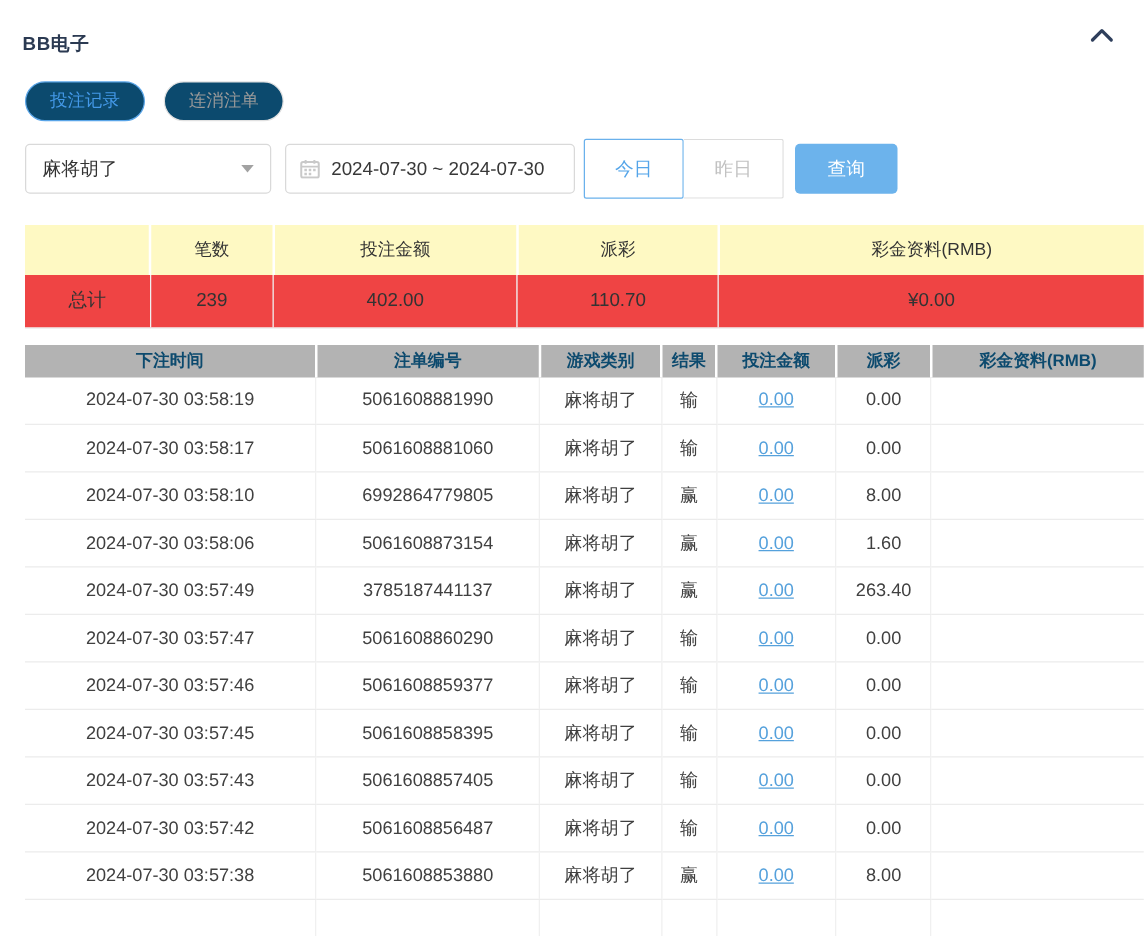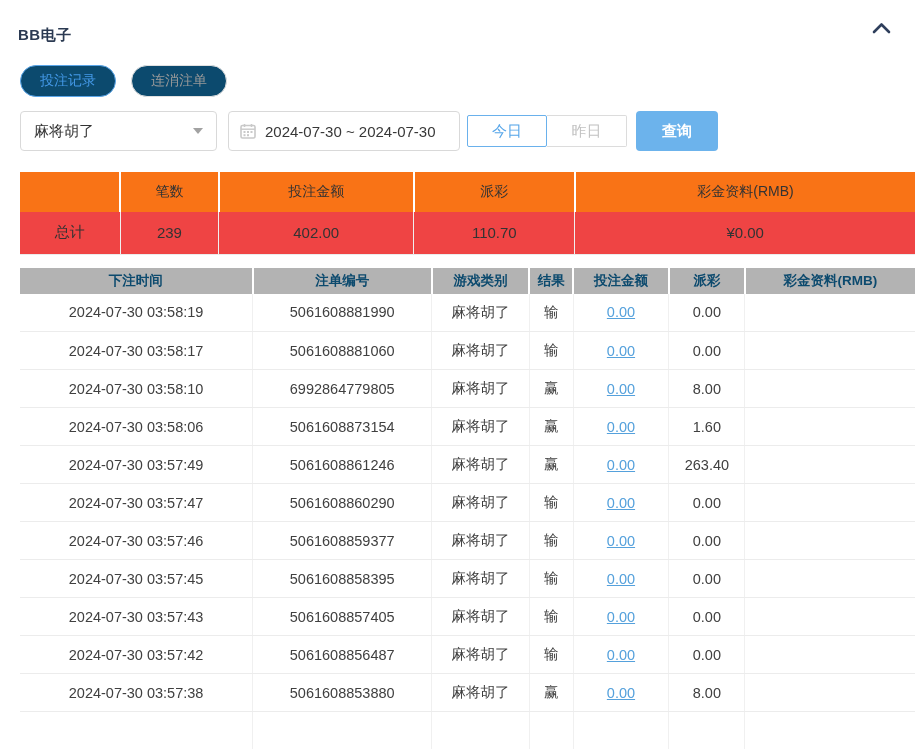--- a/index.html
+++ b/index.html
@@ -24,33 +24,33 @@
   .filters { display:flex; align-items:center; padding:14px 0 0 20px; }
   .select-box { width:197px; height:40px; border:1px solid #d9d9d9; border-radius:4px;
     display:flex; align-items:center; justify-content:space-between;
     padding:0 13px; font-size:15px; color:#333; cursor:pointer; background:#fff; }
   .caret-down { width:0; height:0; border-left:5px solid transparent;
     border-right:5px solid transparent; border-top:6px solid #a2a2a2; }
   .date-box { width:232px; height:40px; border:1px solid #d9d9d9; border-radius:4px;
     margin-left:11px; display:flex; align-items:center; gap:9px; padding:0 11px;
     font-size:15px; color:#383838; cursor:pointer; background:#fff; white-space:nowrap; }
   .range-group { display:flex; margin-left:7px; }
-  .range-btn { height:32px; min-width:80px; padding:0 18px; background:#fff; font-size:15px;
+  .range-btn { height:48px; min-width:80px; padding:0 18px; background:#fff; font-size:15px;
     display:inline-flex; align-items:center; justify-content:center; cursor:pointer;
     font-family:inherit; }
   .range-btn.active { border:1px solid #6ab1ec; color:#55a5e9; border-radius:2px; }
   .range-btn.plain  { border:1px solid #dcdcdc; border-left:none; color:#c2c2c2; }
   .range-btn.plain:last-child { border-radius:0 2px 2px 0; }
   .query-btn { width:82px; height:40px; margin-left:9px; background:#6cb3ec; color:#fff;
-    border:none; border-radius:4px; font-size:15px; cursor:pointer; font-family:inherit;font-weight:bold; }
+    border:none; border-radius:4px; font-size:15px; cursor:pointer; font-family:inherit; }
 
   
   table { border-collapse:collapse; table-layout:fixed; width:895px; margin-left:20px; }
   .summary-table { margin-top:21px; }
-  .summary-table th { background:#f97316; height:40px; font-size:14px; font-weight:normal;
+  .summary-table th { background:#fef9c3; height:40px; font-size:14px; font-weight:normal;
     color:#333; border-left:2px solid #fff; text-align:center; }
   .summary-table th:first-child { border-left:none; }
   .summary-table td { height:42px; text-align:center; font-size:15px; color:#333;
     border-bottom:1px solid #ebebeb; border-left:1px solid #f0f0f0; background:#ef4444; }
   .summary-table td:first-child { border-left:none; }
 
   .main-table { margin-top:13px; }
   .main-table th { background:#b3b3b3; color:#0c4a6e; height:26px; font-size:13.5px;
     font-weight:bold; border-left:2px solid #fff; text-align:center; }
   .main-table th:first-child { border-left:none; }
@@ -188,21 +188,21 @@
         <td>2024-07-30 03:58:06</td>
         <td>5061608873154</td>
         <td>麻将胡了</td>
         <td>赢</td>
         <td><span class="cell-link">0.00</span></td>
         <td>1.60</td>
         <td></td>
       </tr>
       <tr>
         <td>2024-07-30 03:57:49</td>
-        <td>5061608861246</td>
+        <td>3785187441137</td>
         <td>麻将胡了</td>
         <td>赢</td>
         <td><span class="cell-link">0.00</span></td>
         <td>263.40</td>
         <td></td>
       </tr>
       <tr>
         <td>2024-07-30 03:57:47</td>
         <td>5061608860290</td>
         <td>麻将胡了</td>

